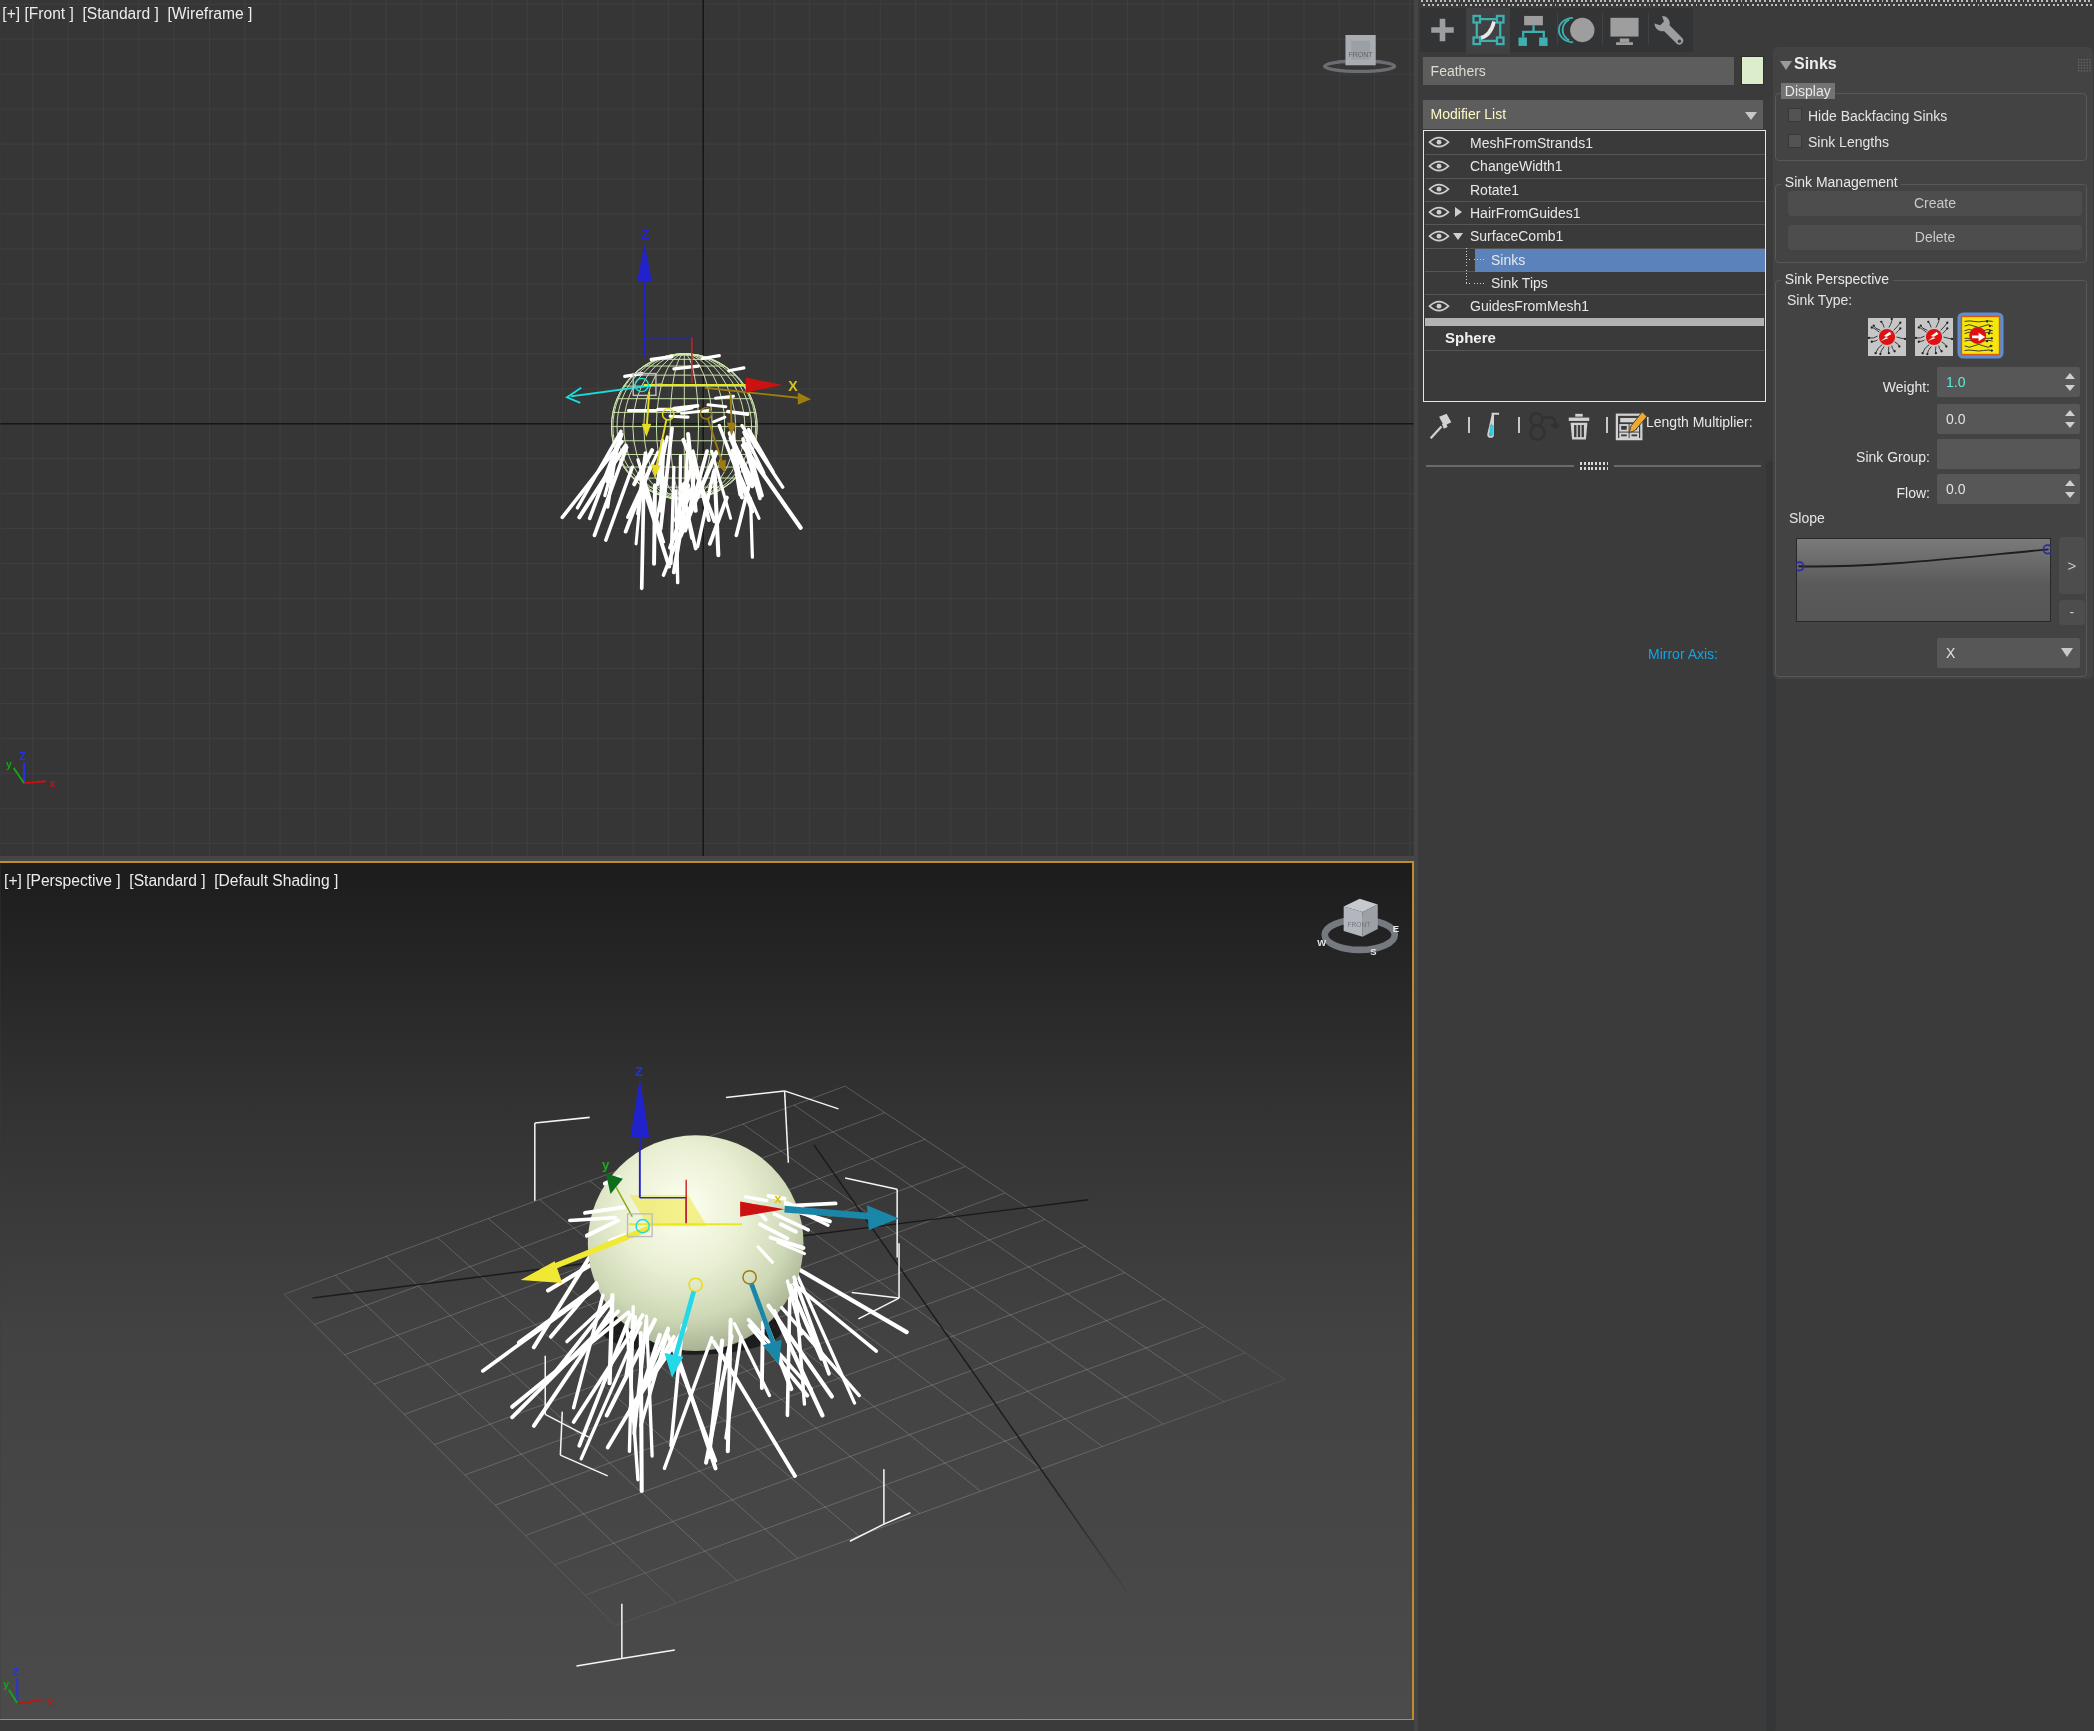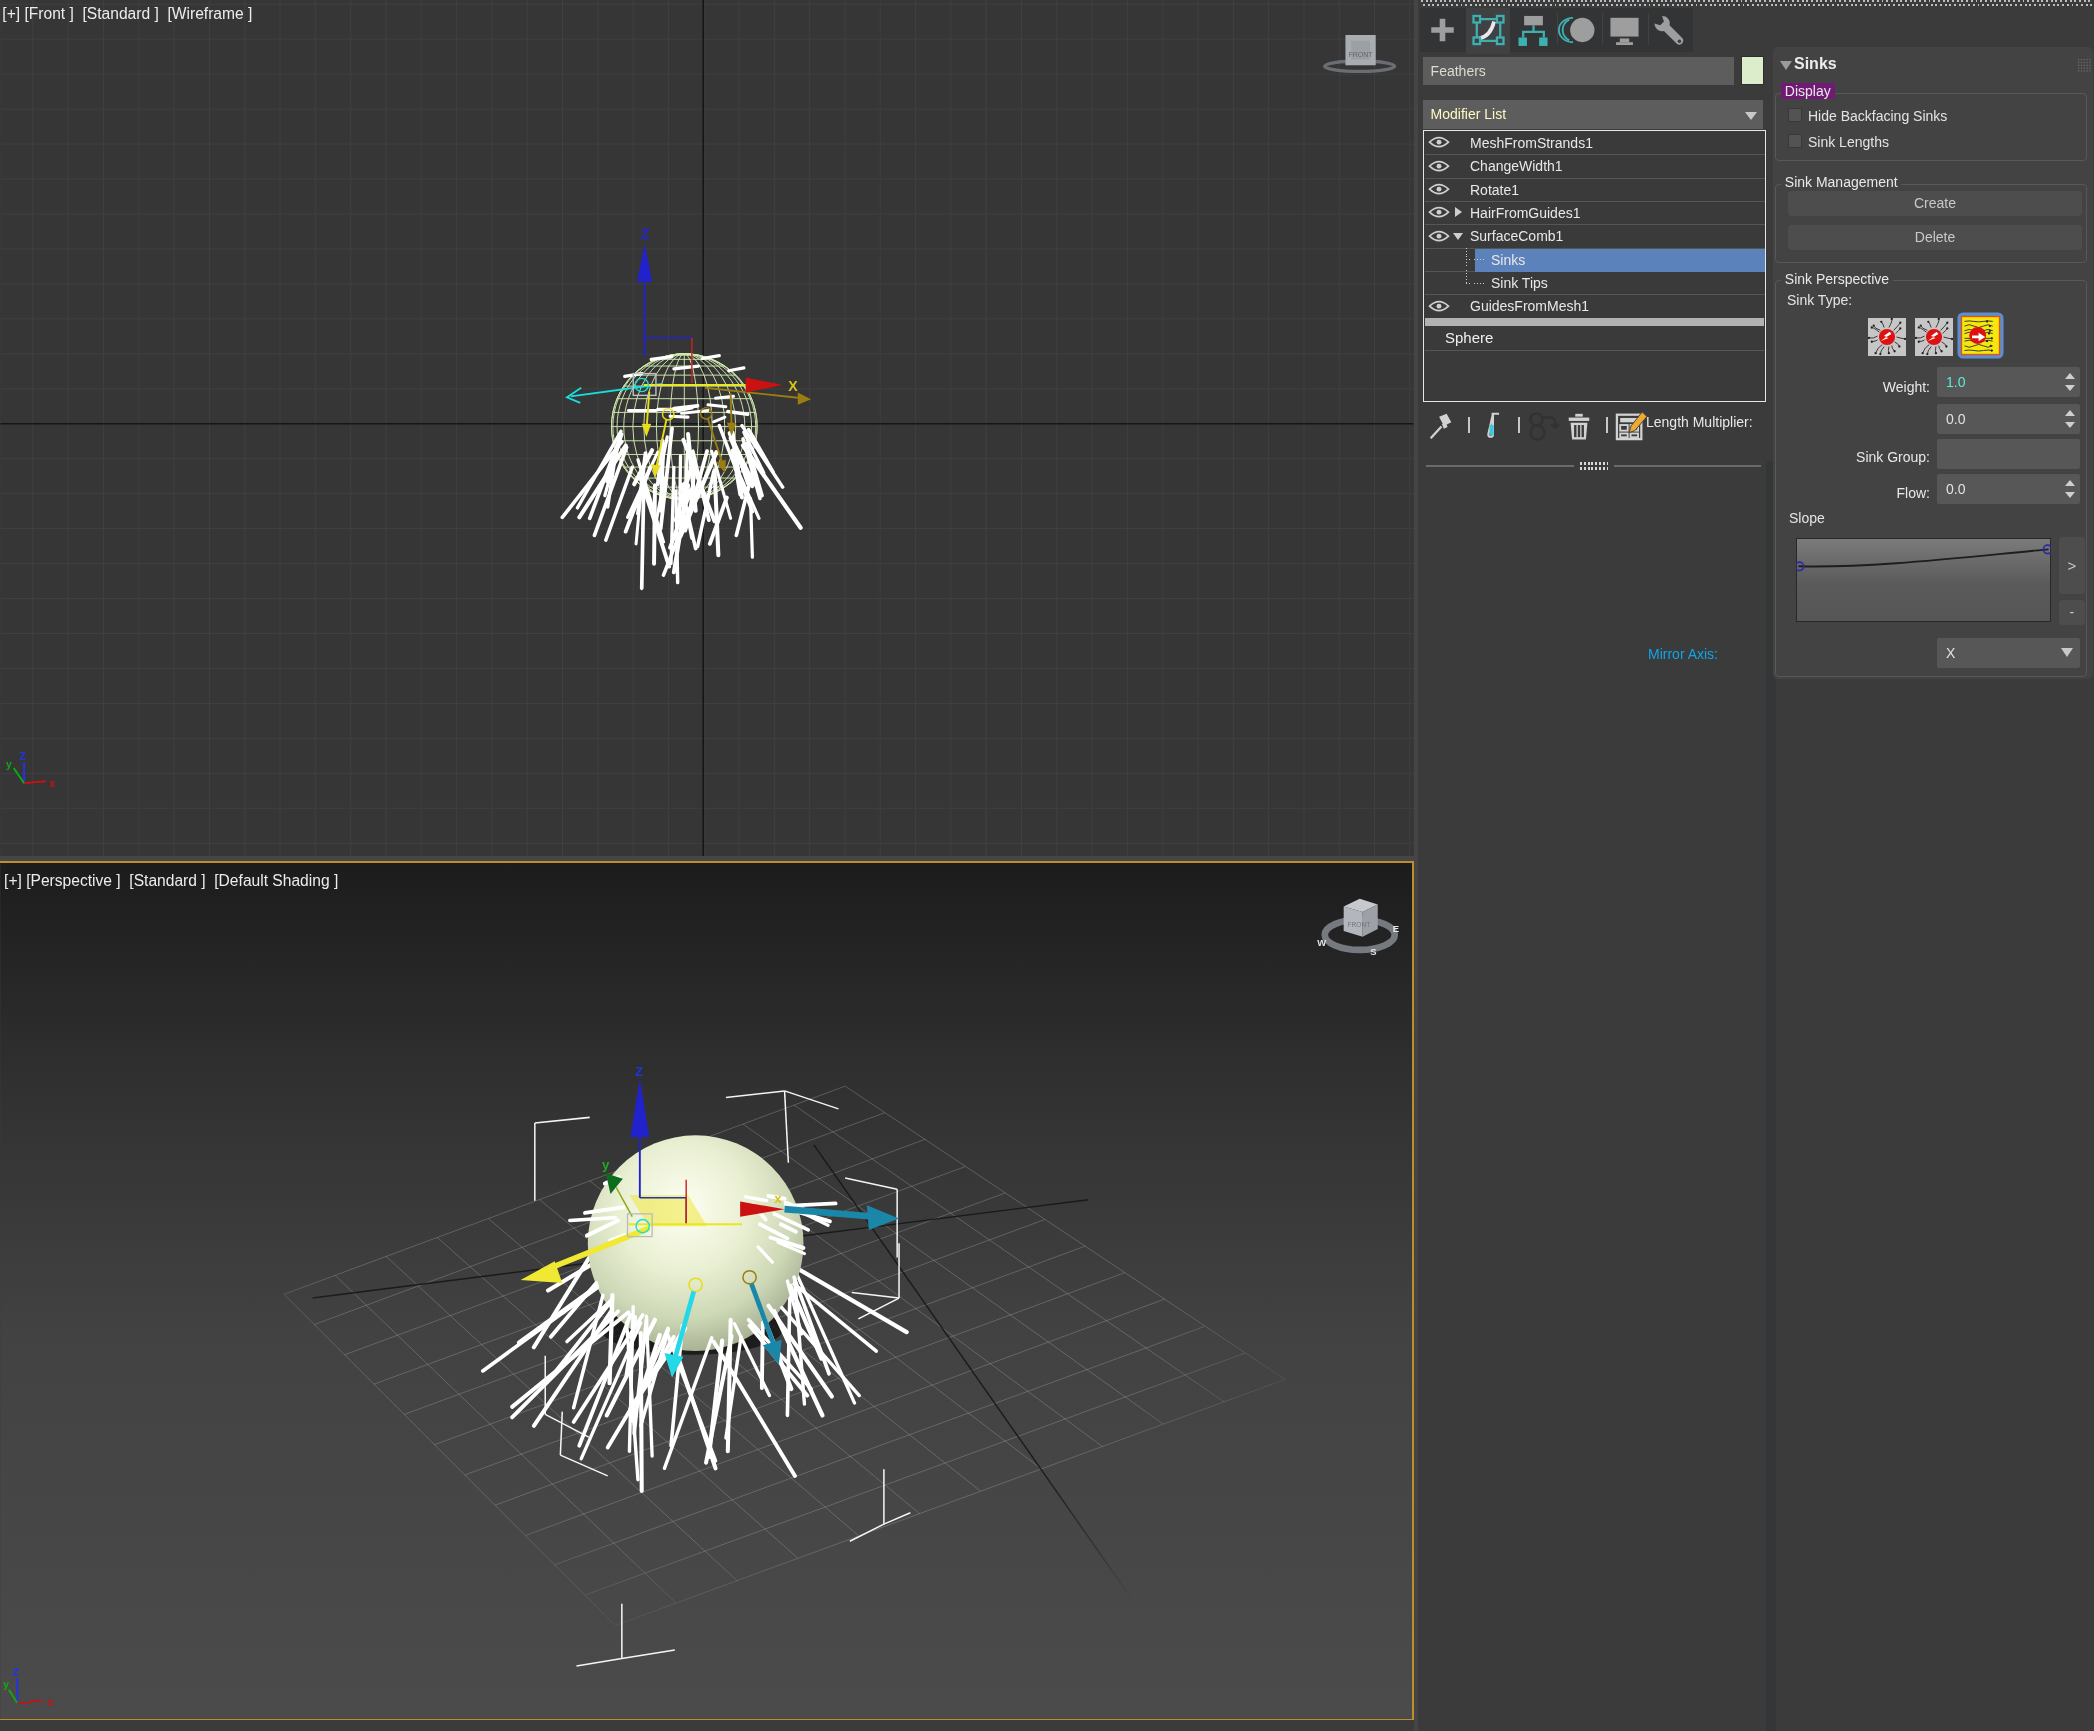--- a/index.html
+++ b/index.html
@@ -509,21 +509,21 @@
 <div class="dot-h" style="left:1466px;top:259px;width:21px"></div>
 <div class="rowtxt" style="left:1491px;top:248px">Sinks</div>
 <div class="dot-h" style="left:1466px;top:283px;width:21px"></div>
 <div class="rowtxt" style="left:1491px;top:271px">Sink Tips</div>
 <svg style="position:absolute;left:1428px;top:300px" width="22" height="12.3" viewBox="0 0 23 13">
     <path d="M1.5 6.5 Q11.5 -3 21.5 6.5 Q11.5 16 1.5 6.5 Z" fill="none" stroke="#cfcfcf" stroke-width="1.8"></path>
     <circle cx="11.5" cy="6.5" r="2.6" fill="#cfcfcf"></circle>
   </svg>
 <div class="rowtxt" style="left:1470px;top:294px">GuidesFromMesh1</div>
 <div style="position:absolute;left:1425px;top:318px;width:339px;height:7.6px;background:#b2b2b2"></div>
-<div style="position:absolute;left:1445px;top:326px;width:189px;height:24px;line-height:24px;font-size:15px;font-weight:normal;color:#f0f0f0">Sphere</div>
+<div style="position:absolute;left:1445px;top:326px;width:189px;height:24px;line-height:24px;font-size:15px;font-weight:bold;color:#f0f0f0">Sphere</div>
 <div style="position:absolute;left:1425px;top:350px;width:339px;height:0.9px;background:#565656"></div>
 
 <svg style="position:absolute;left:1426px;top:411px" width="30" height="30" viewBox="0 0 32 32">
  <path d="M14 6 L22 3 L27 12 L19 16 Z" fill="#d2d2d2"></path>
  <path d="M17 14 L21 12 L23 17 L19 19 Z" fill="#d2d2d2"></path>
  <path d="M16.5 16.5 L5 29" stroke="#d2d2d2" stroke-width="2.4"></path>
   </svg>
 <svg style="position:absolute;left:1482px;top:411px" width="21" height="30" viewBox="0 0 22 32">
  <path d="M7 3 h8 M8.5 3 v22 a2.5 2.5 0 0 1 -5 0 z" fill="none" stroke="#d2d2d2" stroke-width="2.2" transform="translate(3,0)"></path>
  <rect x="7.9" y="15" width="4.4" height="11" fill="#3bc8d8"></rect>
@@ -587,21 +587,21 @@
     <rect x="6" y="9" width="1.4" height="1.4" fill="#6a6a6a"></rect>
     <rect x="9" y="9" width="1.4" height="1.4" fill="#6a6a6a"></rect>
     <rect x="12" y="9" width="1.4" height="1.4" fill="#6a6a6a"></rect>
     <rect x="0" y="12" width="1.4" height="1.4" fill="#6a6a6a"></rect>
     <rect x="3" y="12" width="1.4" height="1.4" fill="#6a6a6a"></rect>
     <rect x="6" y="12" width="1.4" height="1.4" fill="#6a6a6a"></rect>
     <rect x="9" y="12" width="1.4" height="1.4" fill="#6a6a6a"></rect>
     <rect x="12" y="12" width="1.4" height="1.4" fill="#6a6a6a"></rect>
   </svg>
 <div style="position:absolute;left:1775px;top:93px;width:312px;height:68px;border:0.9px solid #585858;border-radius:3.8px"></div>
-<div style="position:absolute;left:1781px;top:83px;padding:0 3.8px;background:#701a75;font-size:14px;color:#e8e8e8;white-space:nowrap">Display</div>
+<div style="position:absolute;left:1781px;top:83px;padding:0 3.8px;background:#737373;font-size:14px;color:#e8e8e8;white-space:nowrap">Display</div>
 <div class="cb" style="left:1788px;top:108px"></div>
 <div class="cbl" style="left:1808px;top:108px">Hide Backfacing Sinks</div>
 <div class="cb" style="left:1788px;top:134px"></div>
 <div class="cbl" style="left:1808px;top:134px">Sink Lengths</div>
 <div style="position:absolute;left:1775px;top:184px;width:312px;height:79px;border:0.9px solid #585858;border-radius:3.8px"></div>
 <div style="position:absolute;left:1781px;top:174px;padding:0 3.8px;background:#434343;font-size:14px;color:#e8e8e8;white-space:nowrap">Sink Management</div>
 <div class="btn" style="left:1788px;top:191px;width:294px;height:24.6px;line-height:24.6px">Create</div>
 <div class="btn" style="left:1788px;top:225px;width:294px;height:24.6px;line-height:24.6px">Delete</div>
 <div style="position:absolute;left:1775px;top:280px;width:312px;height:397px;border:0.9px solid #585858;border-radius:3.8px"></div>
 <div style="position:absolute;left:1781px;top:271px;padding:0 3.8px;background:#434343;font-size:14px;color:#e8e8e8;white-space:nowrap">Sink Perspective</div>

